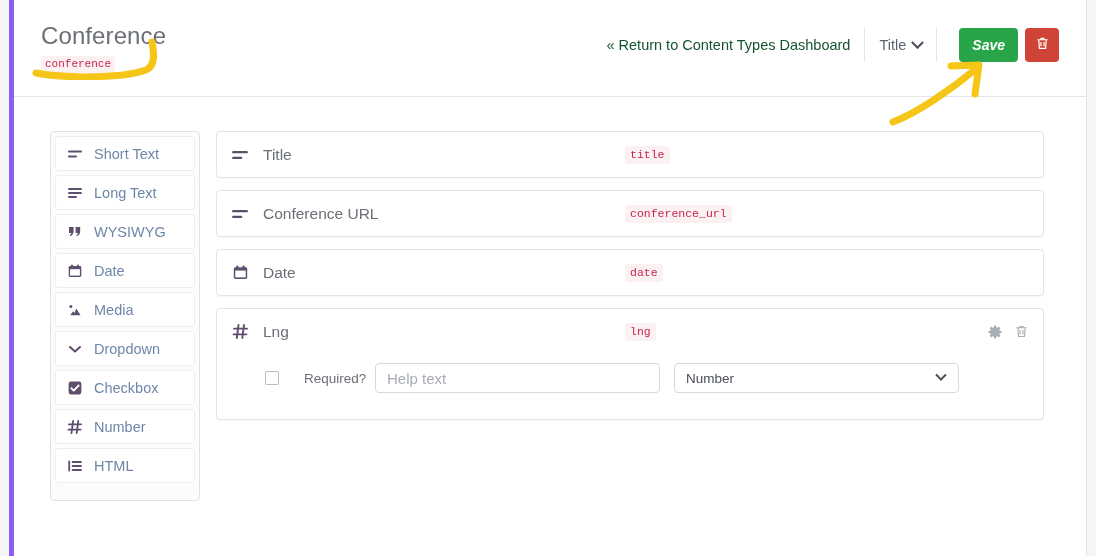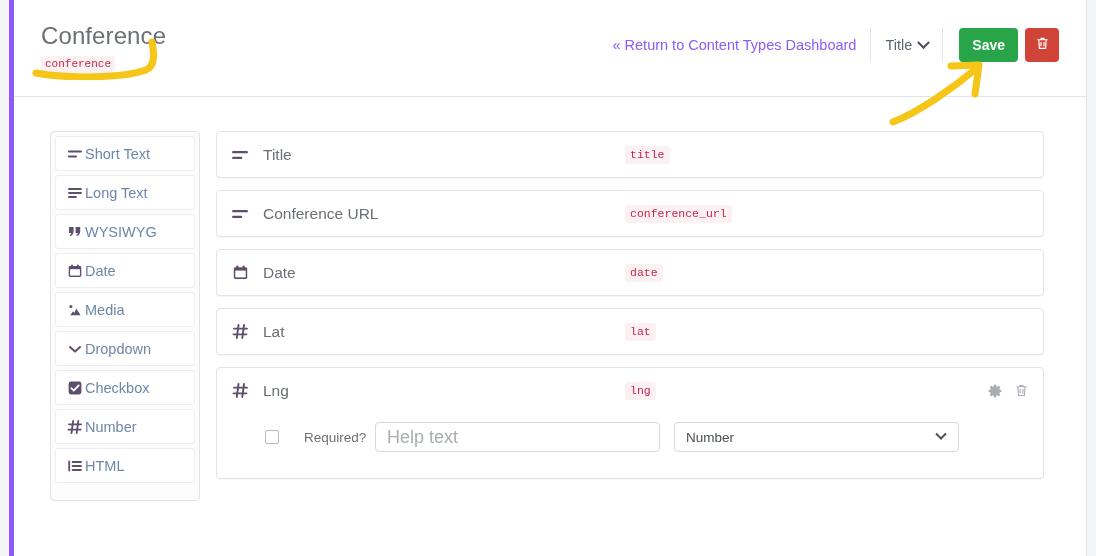--- a/index.html
+++ b/index.html
@@ -53,21 +53,21 @@
   }
   .header-right {
     position: absolute;
     right: 27px; top: 28px;
     display: flex;
     align-items: center;
     height: 34px;
   }
   .return-link {
     font-size: 14.5px;
-    color: #8b5cf6;
+    color: #14532d;
     text-decoration: none;
     white-space: nowrap;
     padding-right: 14px;
   }
   .hdr-divider {
     width: 1px;
     height: 34px;
     background: #e3e5e8;
   }
   .title-select {
@@ -92,21 +92,21 @@
     border-radius: 4px;
     font-size: 14px;
     font-weight: 700;
     color: #fff;
     cursor: pointer;
     font-family: "Liberation Sans", sans-serif;
     display: inline-flex;
     align-items: center;
     justify-content: center;
   }
-  .btn-save { background: #28a549; padding: 0 13px; margin-left: 16px; }
+  .btn-save { background: #28a549; padding: 0 13px; margin-left: 22px; font-style: italic; }
   .btn-del  { background: #cf4436; width: 34px; margin-left: 7px; }
 
   
   .body-area {
     position: relative;
     height: 459px;
     background: #fff;
   }
 
   
@@ -115,21 +115,21 @@
     left: 36px; top: 34px;
     width: 150px;
     background: #fcfcfd;
     border: 1px solid #e0e2e6;
     border-radius: 4px;
     padding: 4px;
   }
   .side-item {
     display: flex;
     align-items: center;
-    gap: 2px;
+    gap: 11px;
     height: 35px;
     padding: 0 11px;
     margin-bottom: 4px;
     background: #fff;
     border: 1px solid #eceef1;
     border-radius: 3px;
     font-size: 14.5px;
     color: #6d87a8;
     cursor: pointer;
   }
@@ -216,21 +216,21 @@
     cursor: pointer;
     flex: 0 0 14px;
   }
   .req-label { font-size: 13.5px; color: #6b6f76; }
   .help-input {
     width: 285px;
     height: 30px;
     border: 1px solid #d6d9de;
     border-radius: 4px;
     padding: 0 11px;
-    font-size: 18px;
+    font-size: 15px;
     color: #4a4f58;
     font-family: "Liberation Sans", sans-serif;
     background: #fff;
     outline: none;
   }
   .help-input::placeholder { color: #a9adb4; }
   .type-select {
     position: relative;
     margin-left: 14px;
     width: 285px;
@@ -417,31 +417,20 @@
                 <rect x="3.1" y="6.2" width="9.8" height="6.4" fill="#fff"></rect>
                 <rect x="4.1" y="1.4" width="1.9" height="3.1" rx=".8"></rect>
                 <rect x="10" y="1.4" width="1.9" height="3.1" rx=".8"></rect>
               </svg>
             </span>
             <span class="field-label">Date</span>
             <span class="field-slug">date</span>
           </div>
         </div>
 
-        <div class="field-card">
-          <div class="field-head">
-            <span class="field-ico">
-              <svg width="17" height="17" viewBox="0 0 16 16" fill="none" stroke="#5f4f6e" stroke-width="1.8" stroke-linecap="round">
-                <path d="M6.1 1.9L4.5 14.1M11.3 1.9L9.7 14.1M1.9 5.3h12.2M1.4 10.7h12.2"></path>
-              </svg>
-            </span>
-            <span class="field-label">Lat</span>
-            <span class="field-slug">lat</span>
-          </div>
-        </div>
 
         <div class="field-card">
           <div class="field-head">
             <span class="field-ico">
               <svg width="17" height="17" viewBox="0 0 16 16" fill="none" stroke="#5f4f6e" stroke-width="1.8" stroke-linecap="round">
                 <path d="M6.1 1.9L4.5 14.1M11.3 1.9L9.7 14.1M1.9 5.3h12.2M1.4 10.7h12.2"></path>
               </svg>
             </span>
             <span class="field-label">Lng</span>
             <span class="field-slug">lng</span>

